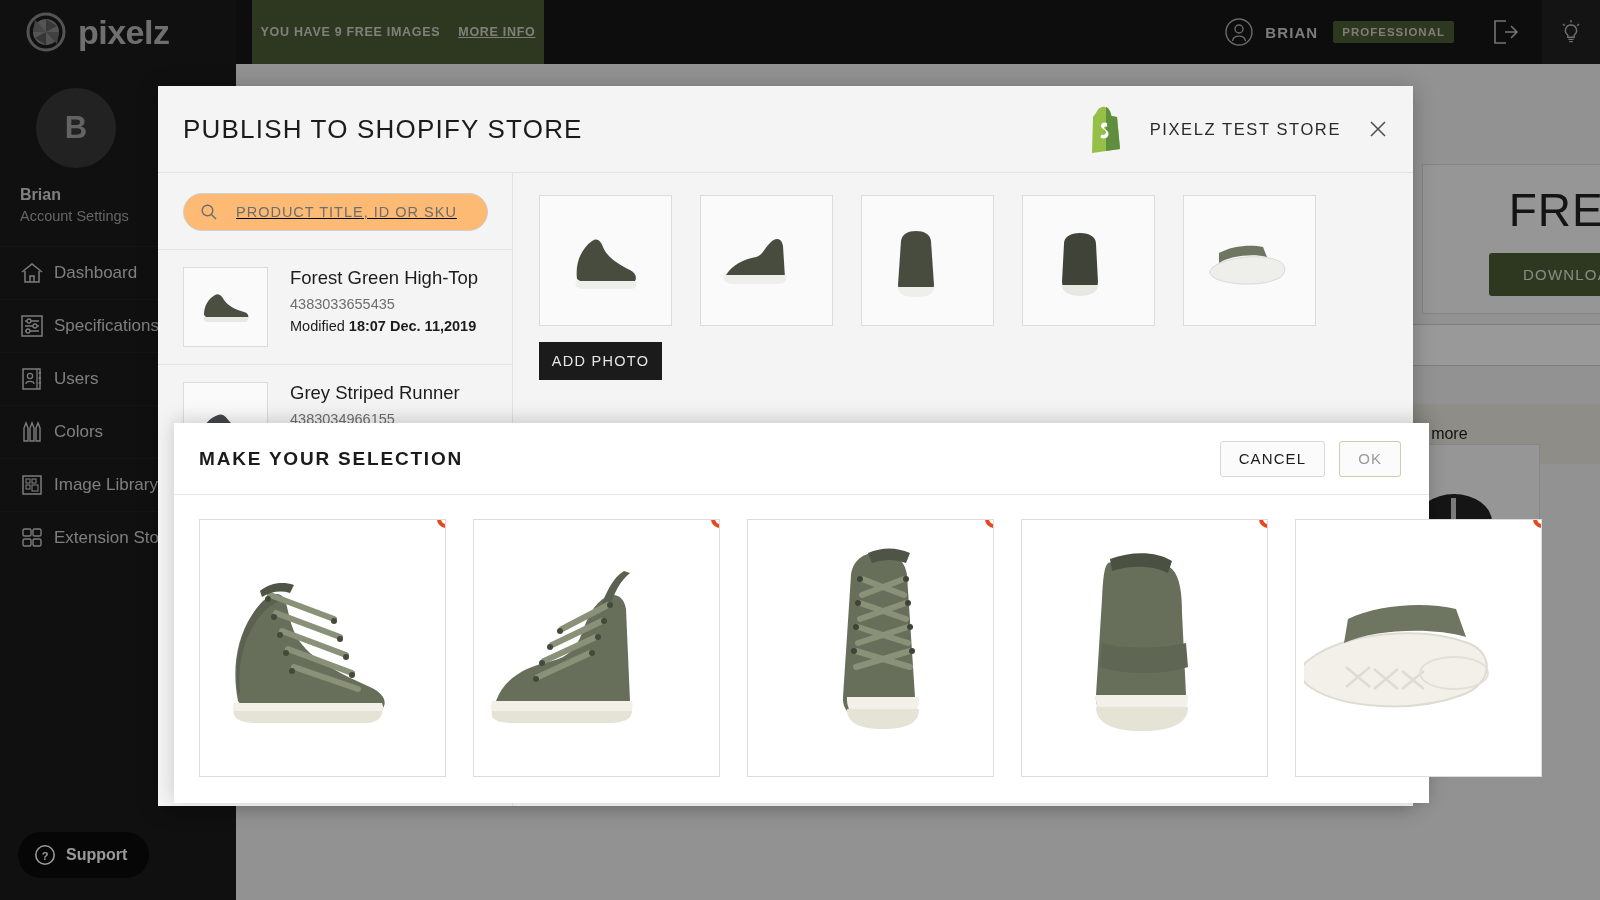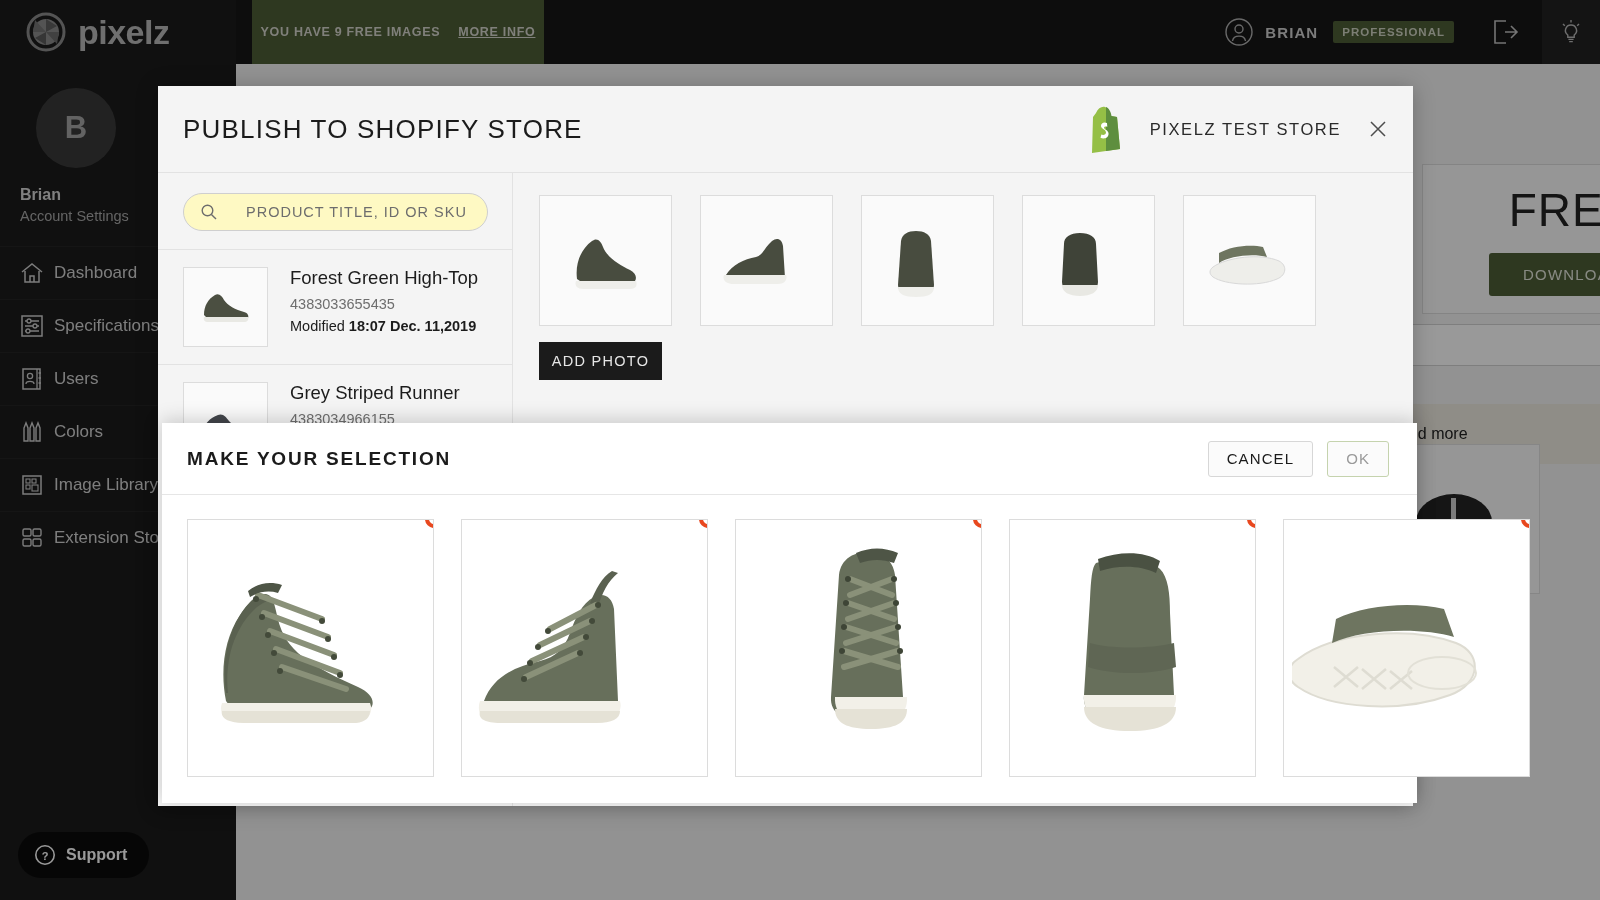--- a/index.html
+++ b/index.html
@@ -116,22 +116,22 @@
   .modal-title { font-size: 26px; letter-spacing: 1.2px; color: #1b1b1b; font-weight: 400; }
   .modal-head-sp { flex: 1; }
   .store-chip { display: flex; align-items: center; gap: 22px; }
   .store-name { font-size: 16.5px; letter-spacing: 1.6px; color: #2a2a2a; }
   .modal-close { margin-left: 26px; font-size: 24px; color: #555; line-height: 1; }
 
   .modal-body { display: flex; height: 634px; border-top: 1px solid #e2e2e2; }
   .prod-pane { width: 355px; border-right: 1px solid #e2e2e2; }
   .prod-search-wrap { padding: 20px 24px 18px 25px; }
   .prod-search {
-    height: 38px; border: 1px solid #cfcfcf; border-radius: 19px; background: #fef9c3;
-    display: flex; align-items: center; gap: 28px; padding: 0 16px;
+    height: 38px; border: 1px solid #cfcfcf; border-radius: 19px; background: #fdba74;
+    display: flex; align-items: center; gap: 18px; padding: 0 16px; text-decoration: underline;
   }
   .prod-search span { font-size: 14.5px; letter-spacing: 1px; color: #6d6d6d; }
   .prod-row { display: flex; gap: 22px; padding: 17px 20px 17px 25px; border-top: 1px solid #e2e2e2; }
   .prod-thumb {
     width: 85px; height: 80px; flex: 0 0 85px; border: 1px solid #dcdcdc; background: #fafafa;
     display: flex; align-items: center; justify-content: center; overflow: hidden;
   }
   .prod-name { font-size: 18.5px; color: #1c1c1c; }
   .prod-id { font-size: 14.5px; color: #6e6e6e; margin-top: 7px; }
   .prod-mod { font-size: 14.5px; color: #1c1c1c; margin-top: 6px; }
@@ -144,21 +144,21 @@
     display: flex; align-items: center; justify-content: center; overflow: hidden;
   }
   .add-photo {
     margin-top: 16px; width: 123px; height: 38px; background: #1b1b1b; color: #e6e6e6;
     display: flex; align-items: center; justify-content: center;
     font-size: 14.5px; letter-spacing: 1.3px;
   }
 
   
   .sel-panel {
-    position: absolute; left: 162px; top: 423px; width: 1255px; height: 380px;
+    position: absolute; left: 174px; top: 423px; width: 1255px; height: 380px;
     background: #fff; box-shadow: 0 -3px 18px rgba(0,0,0,.18);
   }
   .sel-head { height: 72px; display: flex; align-items: center; padding: 0 28px 0 25px; border-bottom: 1px solid #e6e6e6; }
   .sel-title { font-size: 19px; font-weight: 700; letter-spacing: 1.8px; color: #1b1b1b; }
   .sel-sp { flex: 1; }
   .btn {
     height: 36px; min-width: 60px; padding: 0 18px; background: #fbfbfb;
     display: flex; align-items: center; justify-content: center;
     font-size: 15px; letter-spacing: 1.1px; border-radius: 3px;
   }

